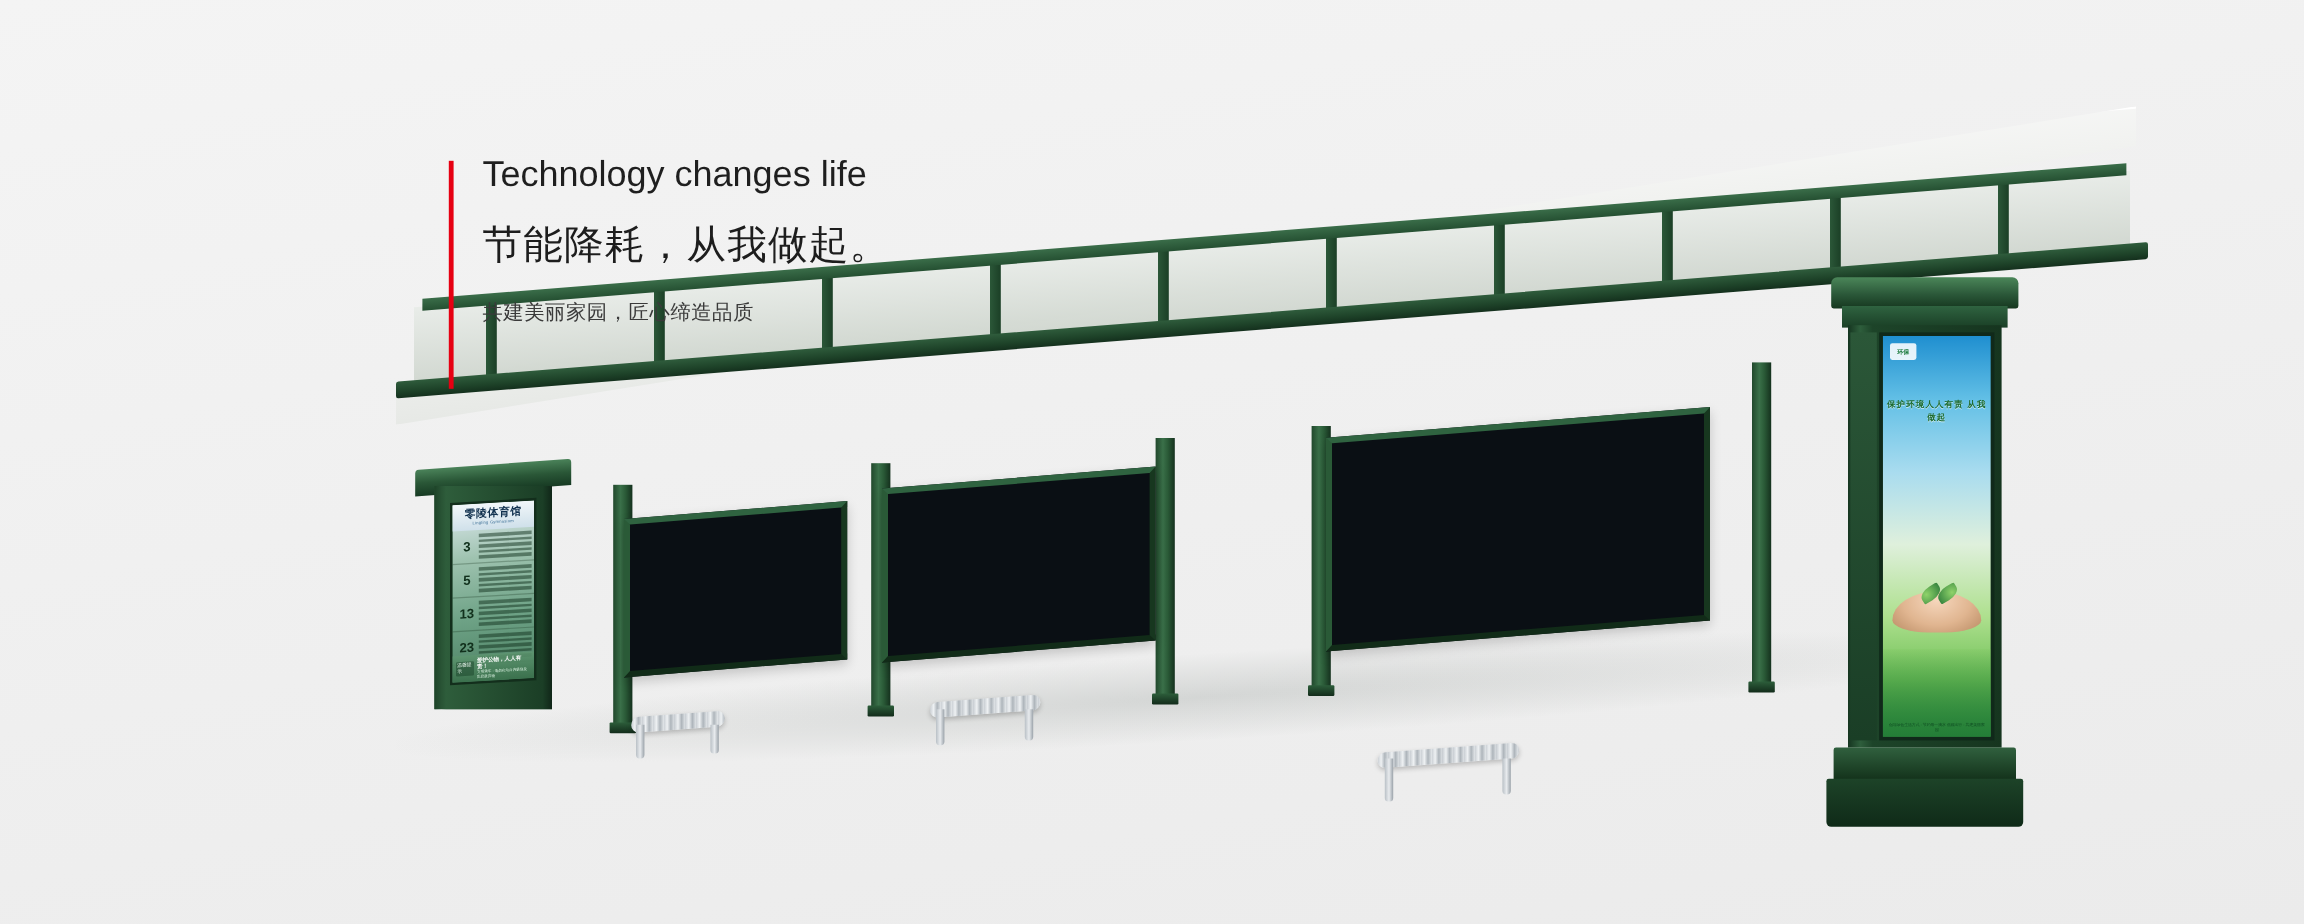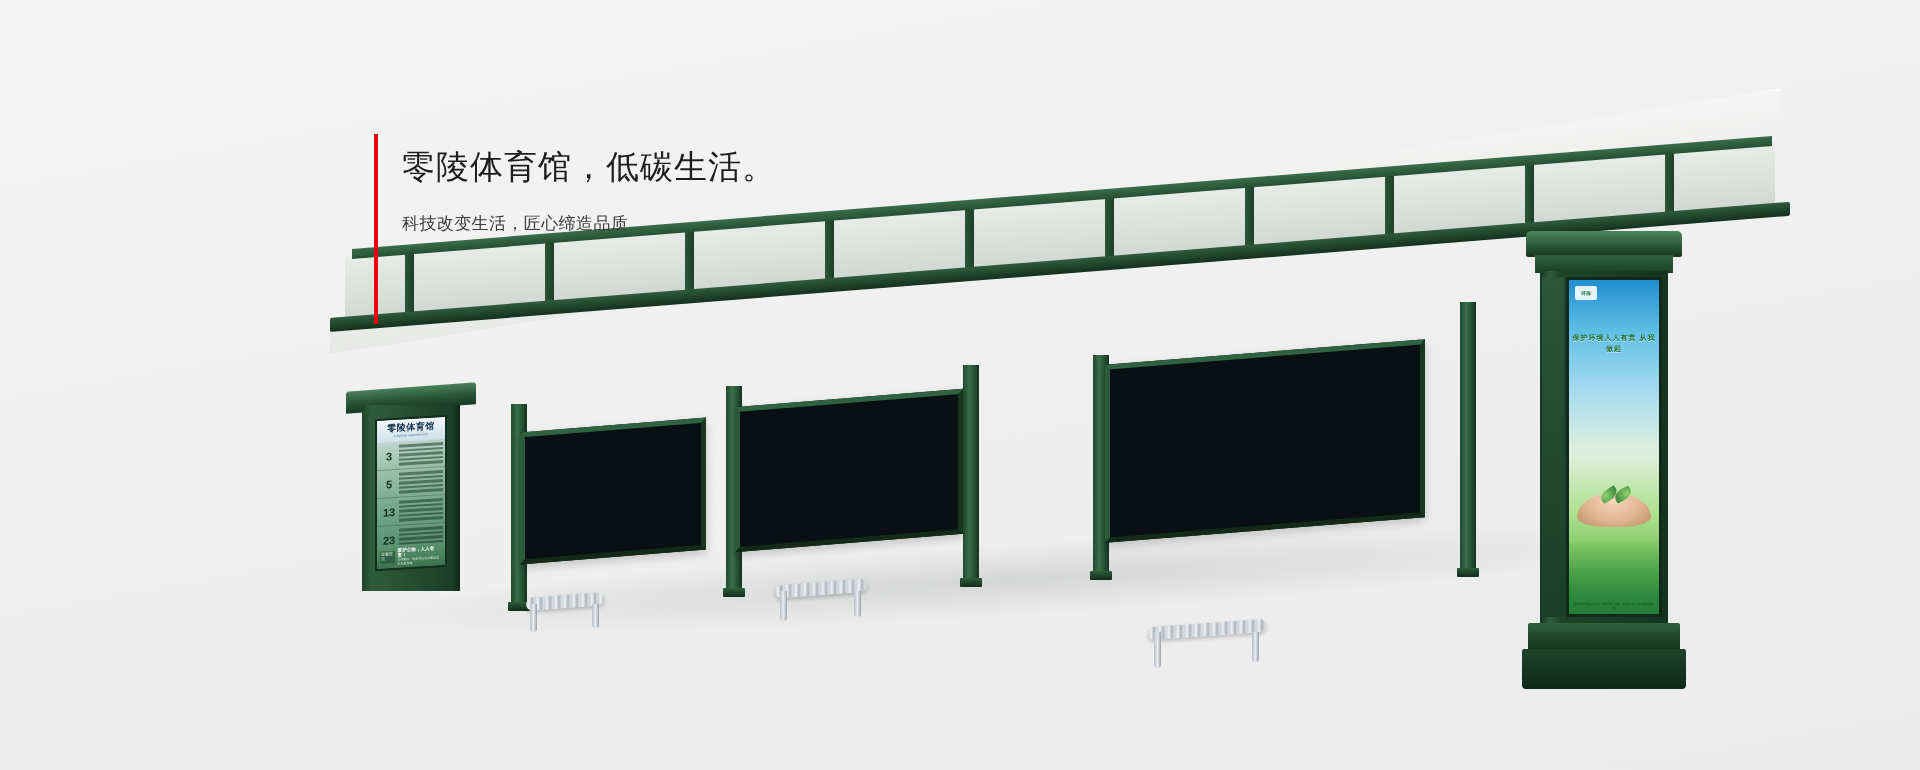--- a/index.html
+++ b/index.html
@@ -463,22 +463,23 @@
     background: radial-gradient(ellipse at 50% 50%, rgba(120,130,125,0.22) 0%, rgba(140,148,143,0.10) 45%, rgba(255,255,255,0) 72%);
     transform: skewY(-3.4deg);
     z-index: 5;
   }
 </style>
 </head>
 <body>
 
 <div class="headline">
   <div class="rule"></div>
-  <div class="hl-line3">零陵体育馆，低碳生活。</div>
-  <div class="hl-line4">科技改变生活，匠心缔造品质</div>
+  <div class="hl-line2">Technology changes life</div>
+  <div class="hl-line3">节能降耗，从我做起。</div>
+  <div class="hl-line4">共建美丽家园，匠心缔造品质</div>
 </div>
 
 <div class="scene">
 
   <div class="ground-shadow"></div>
 
   <div class="roof-top"></div>
   <div class="roof-underside">
     <div class="rib" style="left:60px"></div>
     <div class="rib" style="left:200px"></div>

